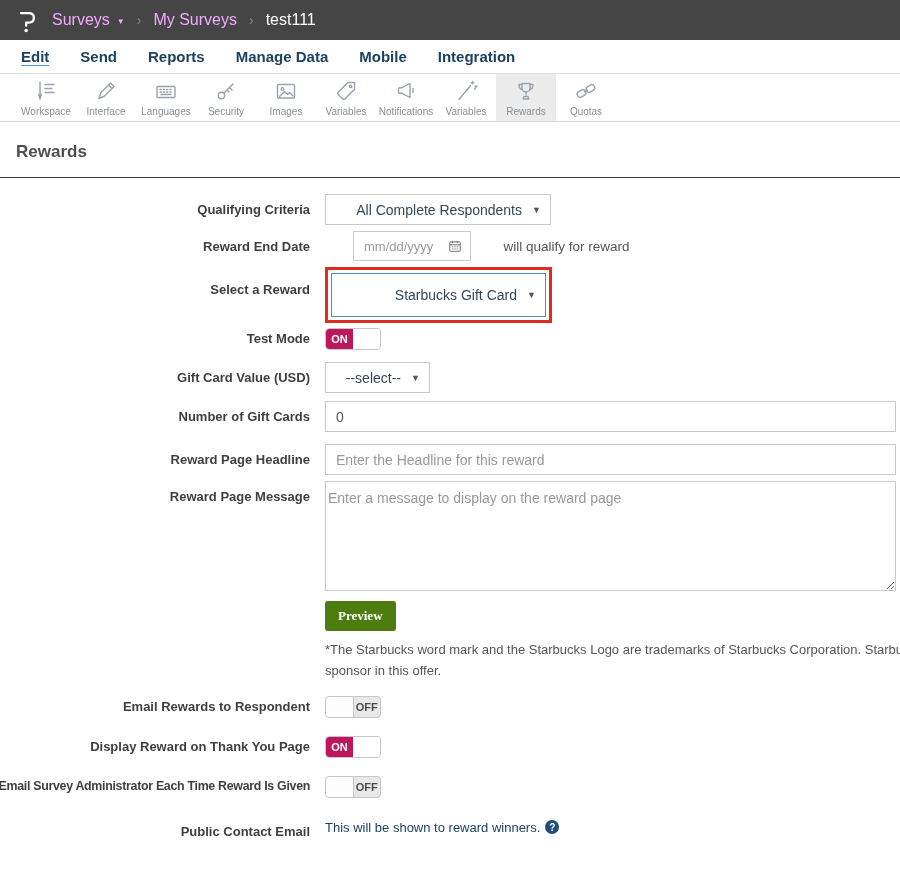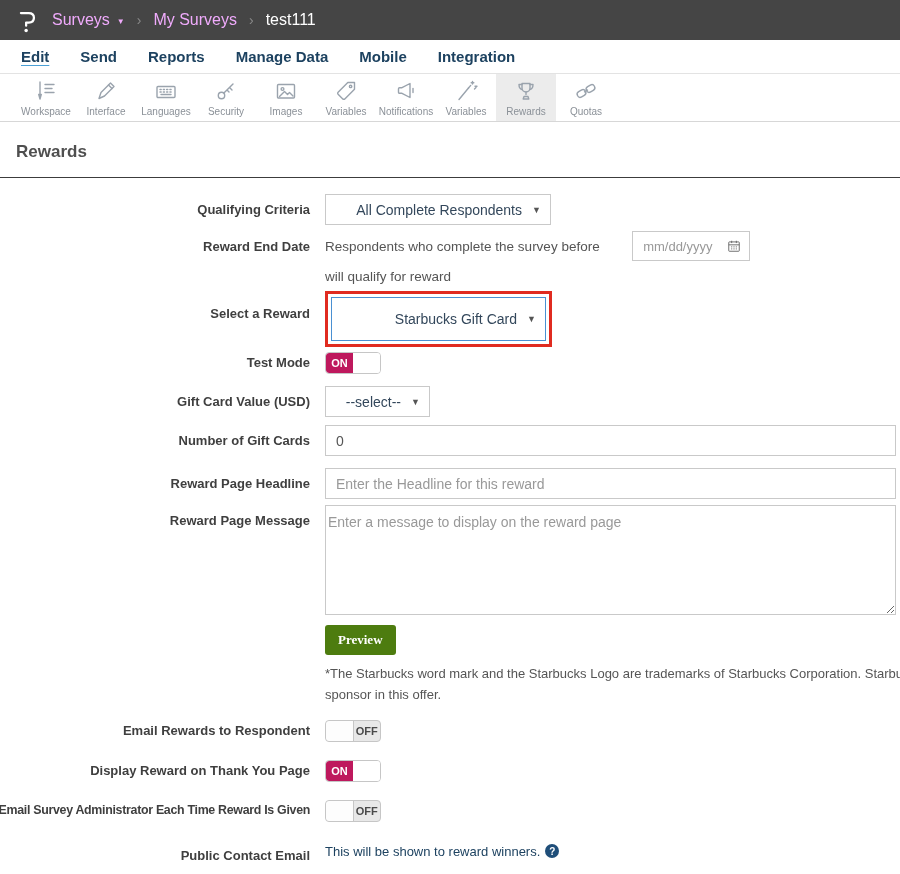--- a/index.html
+++ b/index.html
@@ -221,21 +221,20 @@
           <span class="sel-caret">▼</span>
         </div>
       </div>
     </div>
 
     <div class="row mb6">
       <div class="lbl">
           <span>Reward End Date</span>
         </div>
       <div class="ctl">
-        <span class="inline-note">Respondents who complete the survey before</span>
         <span class="date-box">
           <span class="date-ph">mm/dd/yyyy</span>
           <svg width="14" height="14" viewBox="0 0 24 24">
               <rect x="3" y="5" width="18" height="16" rx="1"></rect>
               <path d="M3 10h18M8 3v4M16 3v4M7 13.5h2M11 13.5h2M15 13.5h2M7 17h2M11 17h2M15 17h2"></path>
             </svg>
         </span>
         <span class="inline-note">will qualify for reward</span>
       </div>
     </div>

